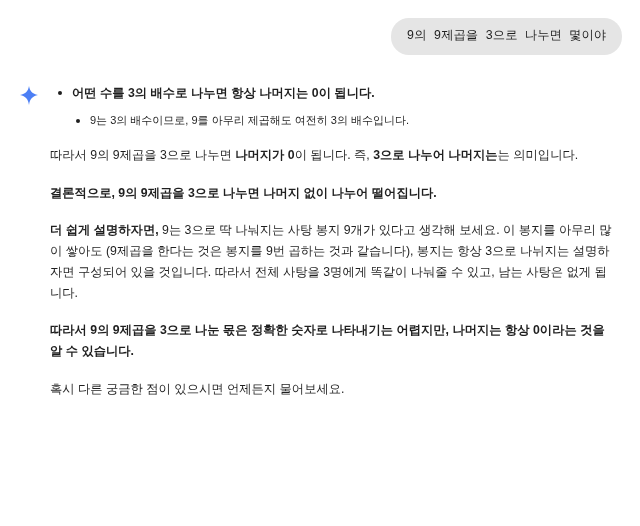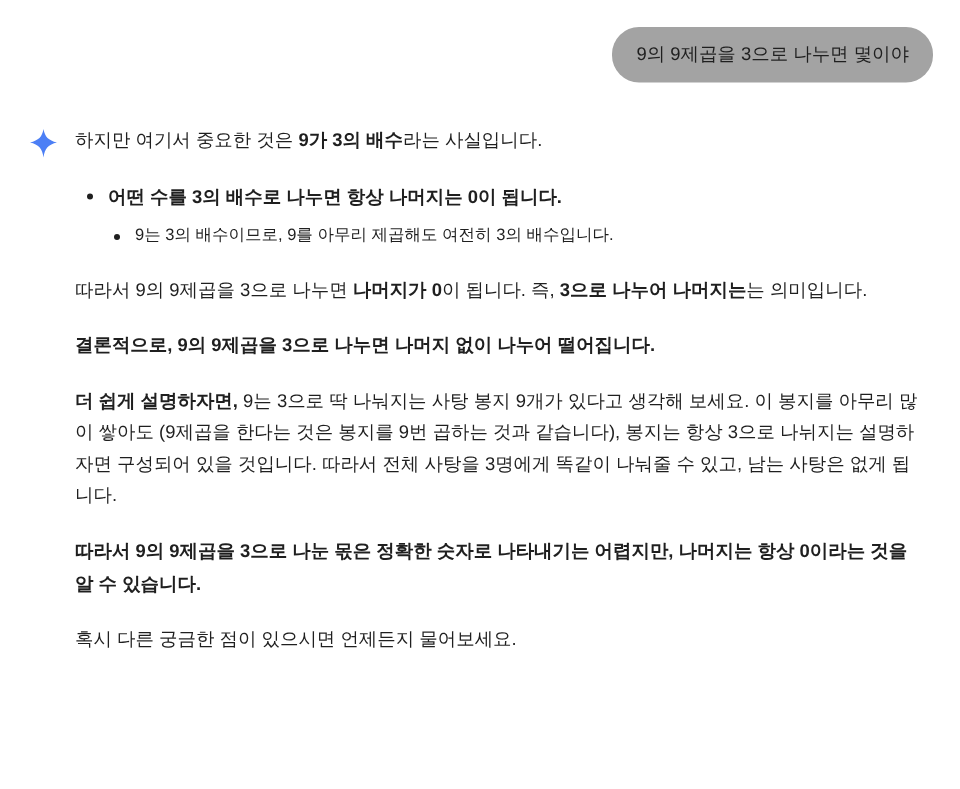--- a/index.html
+++ b/index.html
@@ -21,27 +21,28 @@
     box-sizing: border-box;
     padding: 0;
   }
   
   .user-row {
     display: flex;
     justify-content: flex-end;
     padding: 18px 18px 0 0;
   }
   .user-bubble {
-    background: #a3a3a3;
+    background: #e5e5e5;
     color: #1f1f1f;
     border-radius: 18px;
     padding: 9px 16px 10px 16px;
     font-size: 12.3px;
     line-height: 1.5;
     max-width: 420px;
+    font-family: Liberation Mono, monospace;
   }
   
   .assistant-row {
     display: flex;
     align-items: flex-start;
     padding: 28px 24px 0 18px;
   }
   .spark {
     flex: 0 0 auto;
     width: 22px;
@@ -103,23 +104,20 @@
   <div class="assistant-row">
     <div class="spark">
       <svg width="22" height="22" viewBox="0 0 22 22" aria-hidden="true">
         <path d="M11 1 C11.9 6.2 14.2 8.6 20 10 C14.2 11.4 11.9 13.8 11 20 C10.1 13.8 7.8 11.4 2 10 C7.8 8.6 10.1 6.2 11 1 Z" fill="#4c7ff5"></path>
       </svg>
     </div>
 
     <div class="answer">
 
 
-      <p>
-        <span>하지만 여기서 중요한 것은 </span><b>9가 3의 배수</b><span>라는 사실입니다.</span>
-      </p>
 
       <ul class="bullets">
         <li>
           <b>어떤 수를 3의 배수로 나누면 항상 나머지는 0이 됩니다.</b>
         </li>
         <li class="level-2">
           <span>9는 3의 배수이므로, 9를 아무리 제곱해도 여전히 3의 배수입니다.</span>
         </li>
       </ul>
 

